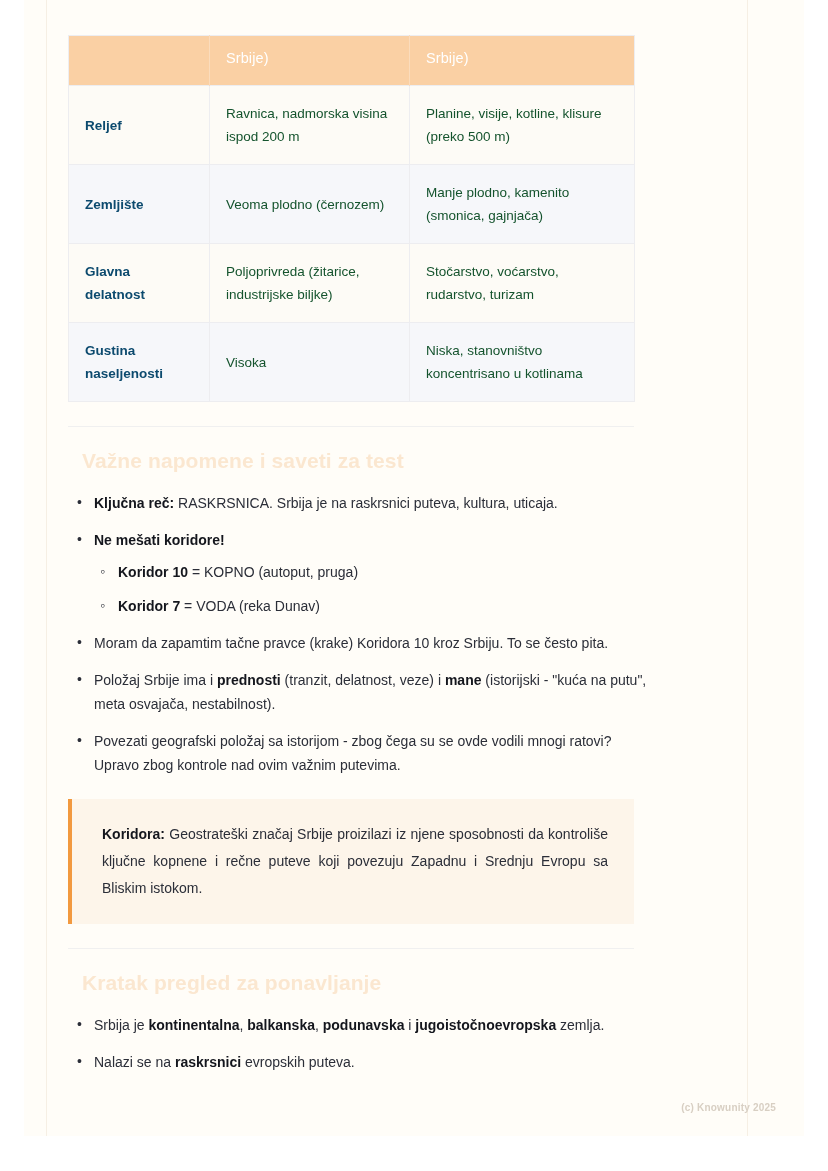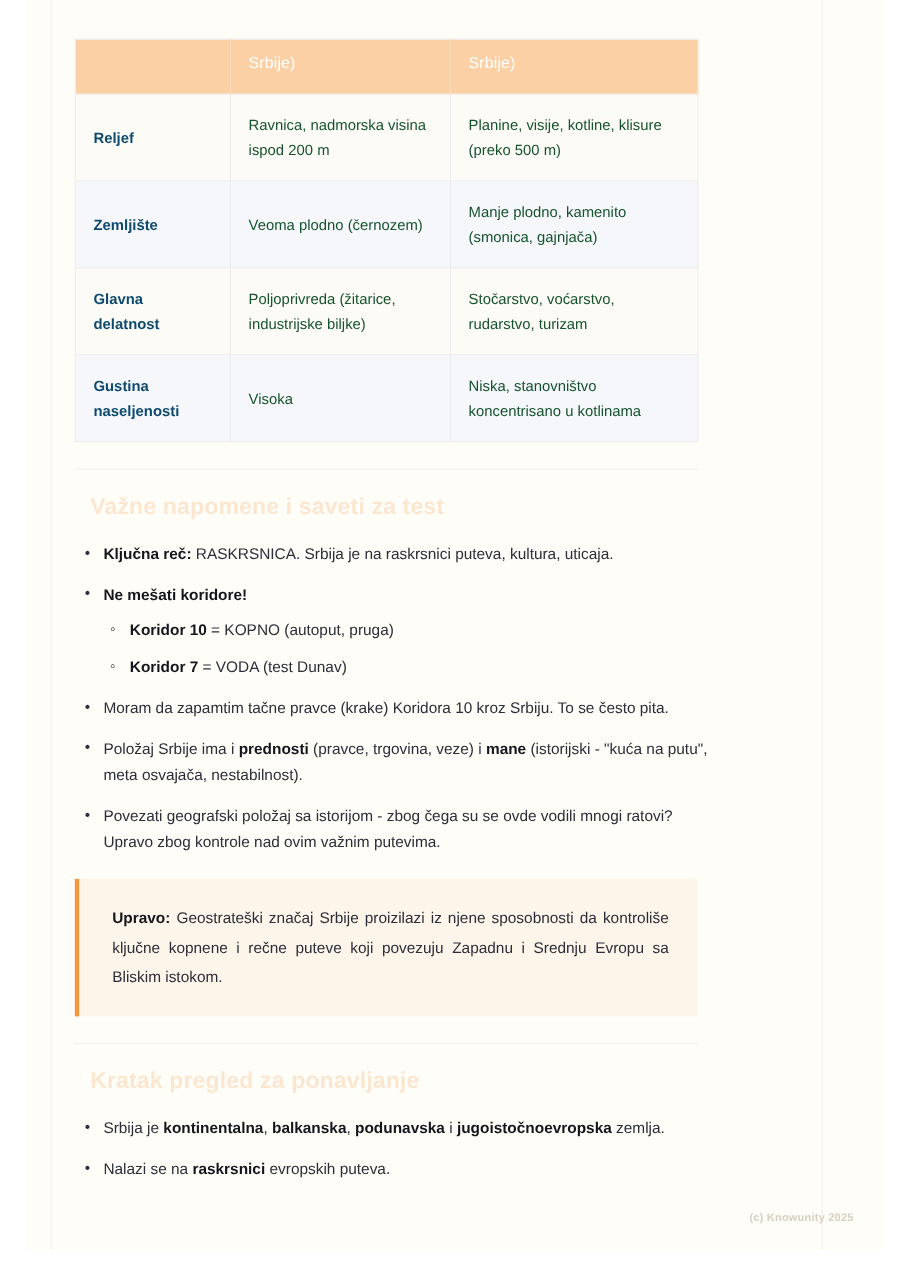--- a/index.html
+++ b/index.html
@@ -236,40 +236,40 @@
         <b>Ključna reč:</b><span> RASKRSNICA. Srbija je na raskrsnici puteva, kultura, uticaja.</span>
       </li>
 
       <li>
         <b>Ne mešati koridore!</b>
         <ul class="sub">
           <li>
             <b>Koridor 10</b><span> = KOPNO (autoput, pruga)</span>
           </li>
           <li>
-            <b>Koridor 7</b><span> = VODA (test Dunav)</span>
+            <b>Koridor 7</b><span> = VODA (reka Dunav)</span>
           </li>
         </ul>
       </li>
 
       <li>
         <span>Moram da zapamtim tačne pravce (krake) Koridora 10 kroz Srbiju. To se često pita.</span>
       </li>
 
       <li>
-        <span>Položaj Srbije ima i </span><b>prednosti</b><span> (pravce, trgovina, veze) i </span><b>mane</b><span> (istorijski - "kuća na putu", meta osvajača, nestabilnost).</span>
+        <span>Položaj Srbije ima i </span><b>prednosti</b><span> (tranzit, delatnost, veze) i </span><b>mane</b><span> (istorijski - "kuća na putu", meta osvajača, nestabilnost).</span>
       </li>
 
       <li>
         <span>Povezati geografski položaj sa istorijom - zbog čega su se ovde vodili mnogi ratovi? Upravo zbog kontrole nad ovim važnim putevima.</span>
       </li>
     </ul>
 
     <div class="callout">
-      <b>Upravo:</b><span> Geostrateški značaj Srbije proizilazi iz njene sposobnosti da kontroliše ključne kopnene i rečne puteve koji povezuju Zapadnu i Srednju Evropu sa Bliskim istokom.</span>
+      <b>Koridora:</b><span> Geostrateški značaj Srbije proizilazi iz njene sposobnosti da kontroliše ključne kopnene i rečne puteve koji povezuju Zapadnu i Srednju Evropu sa Bliskim istokom.</span>
     </div>
 
     <hr class="section-rule">
     <h2 class="section-heading">Kratak pregled za ponavljanje</h2>
 
     <ul class="notes">
       <li>
         <span>Srbija je </span><b>kontinentalna</b><span>, </span><b>balkanska</b><span>, </span><b>podunavska</b><span> i </span><b>jugoistočnoevropska</b><span> zemlja.</span>
       </li>
       <li>

